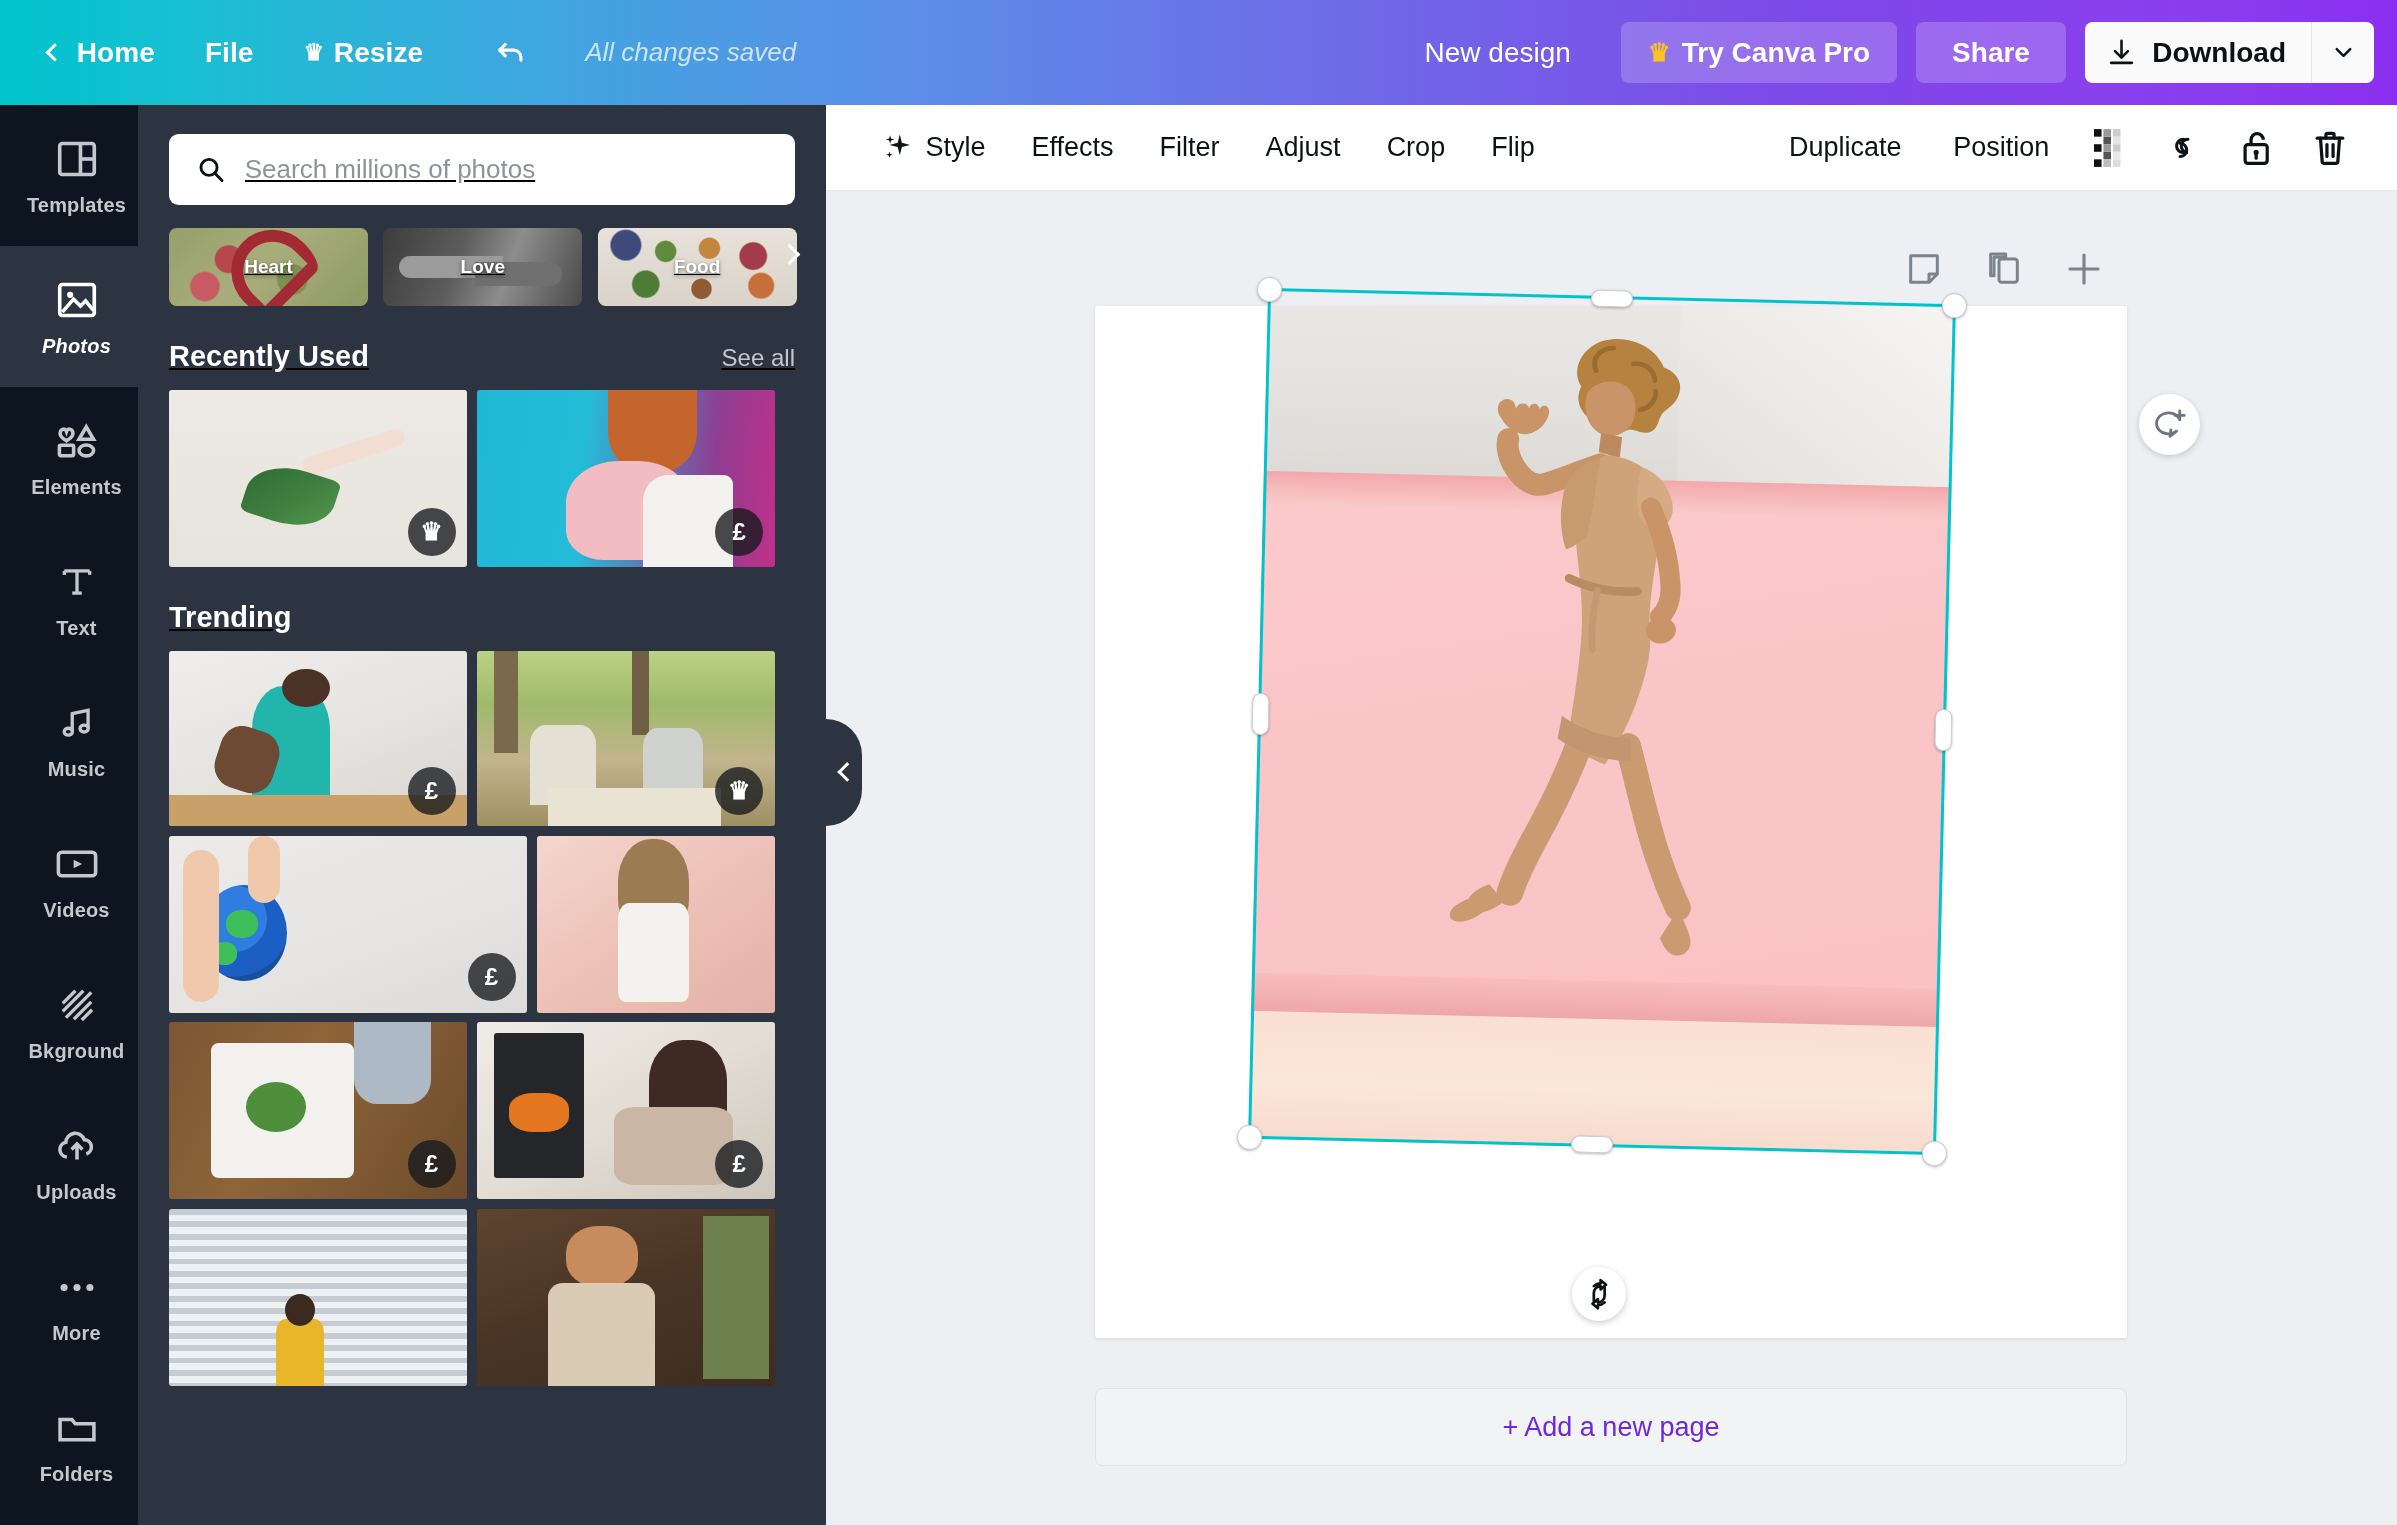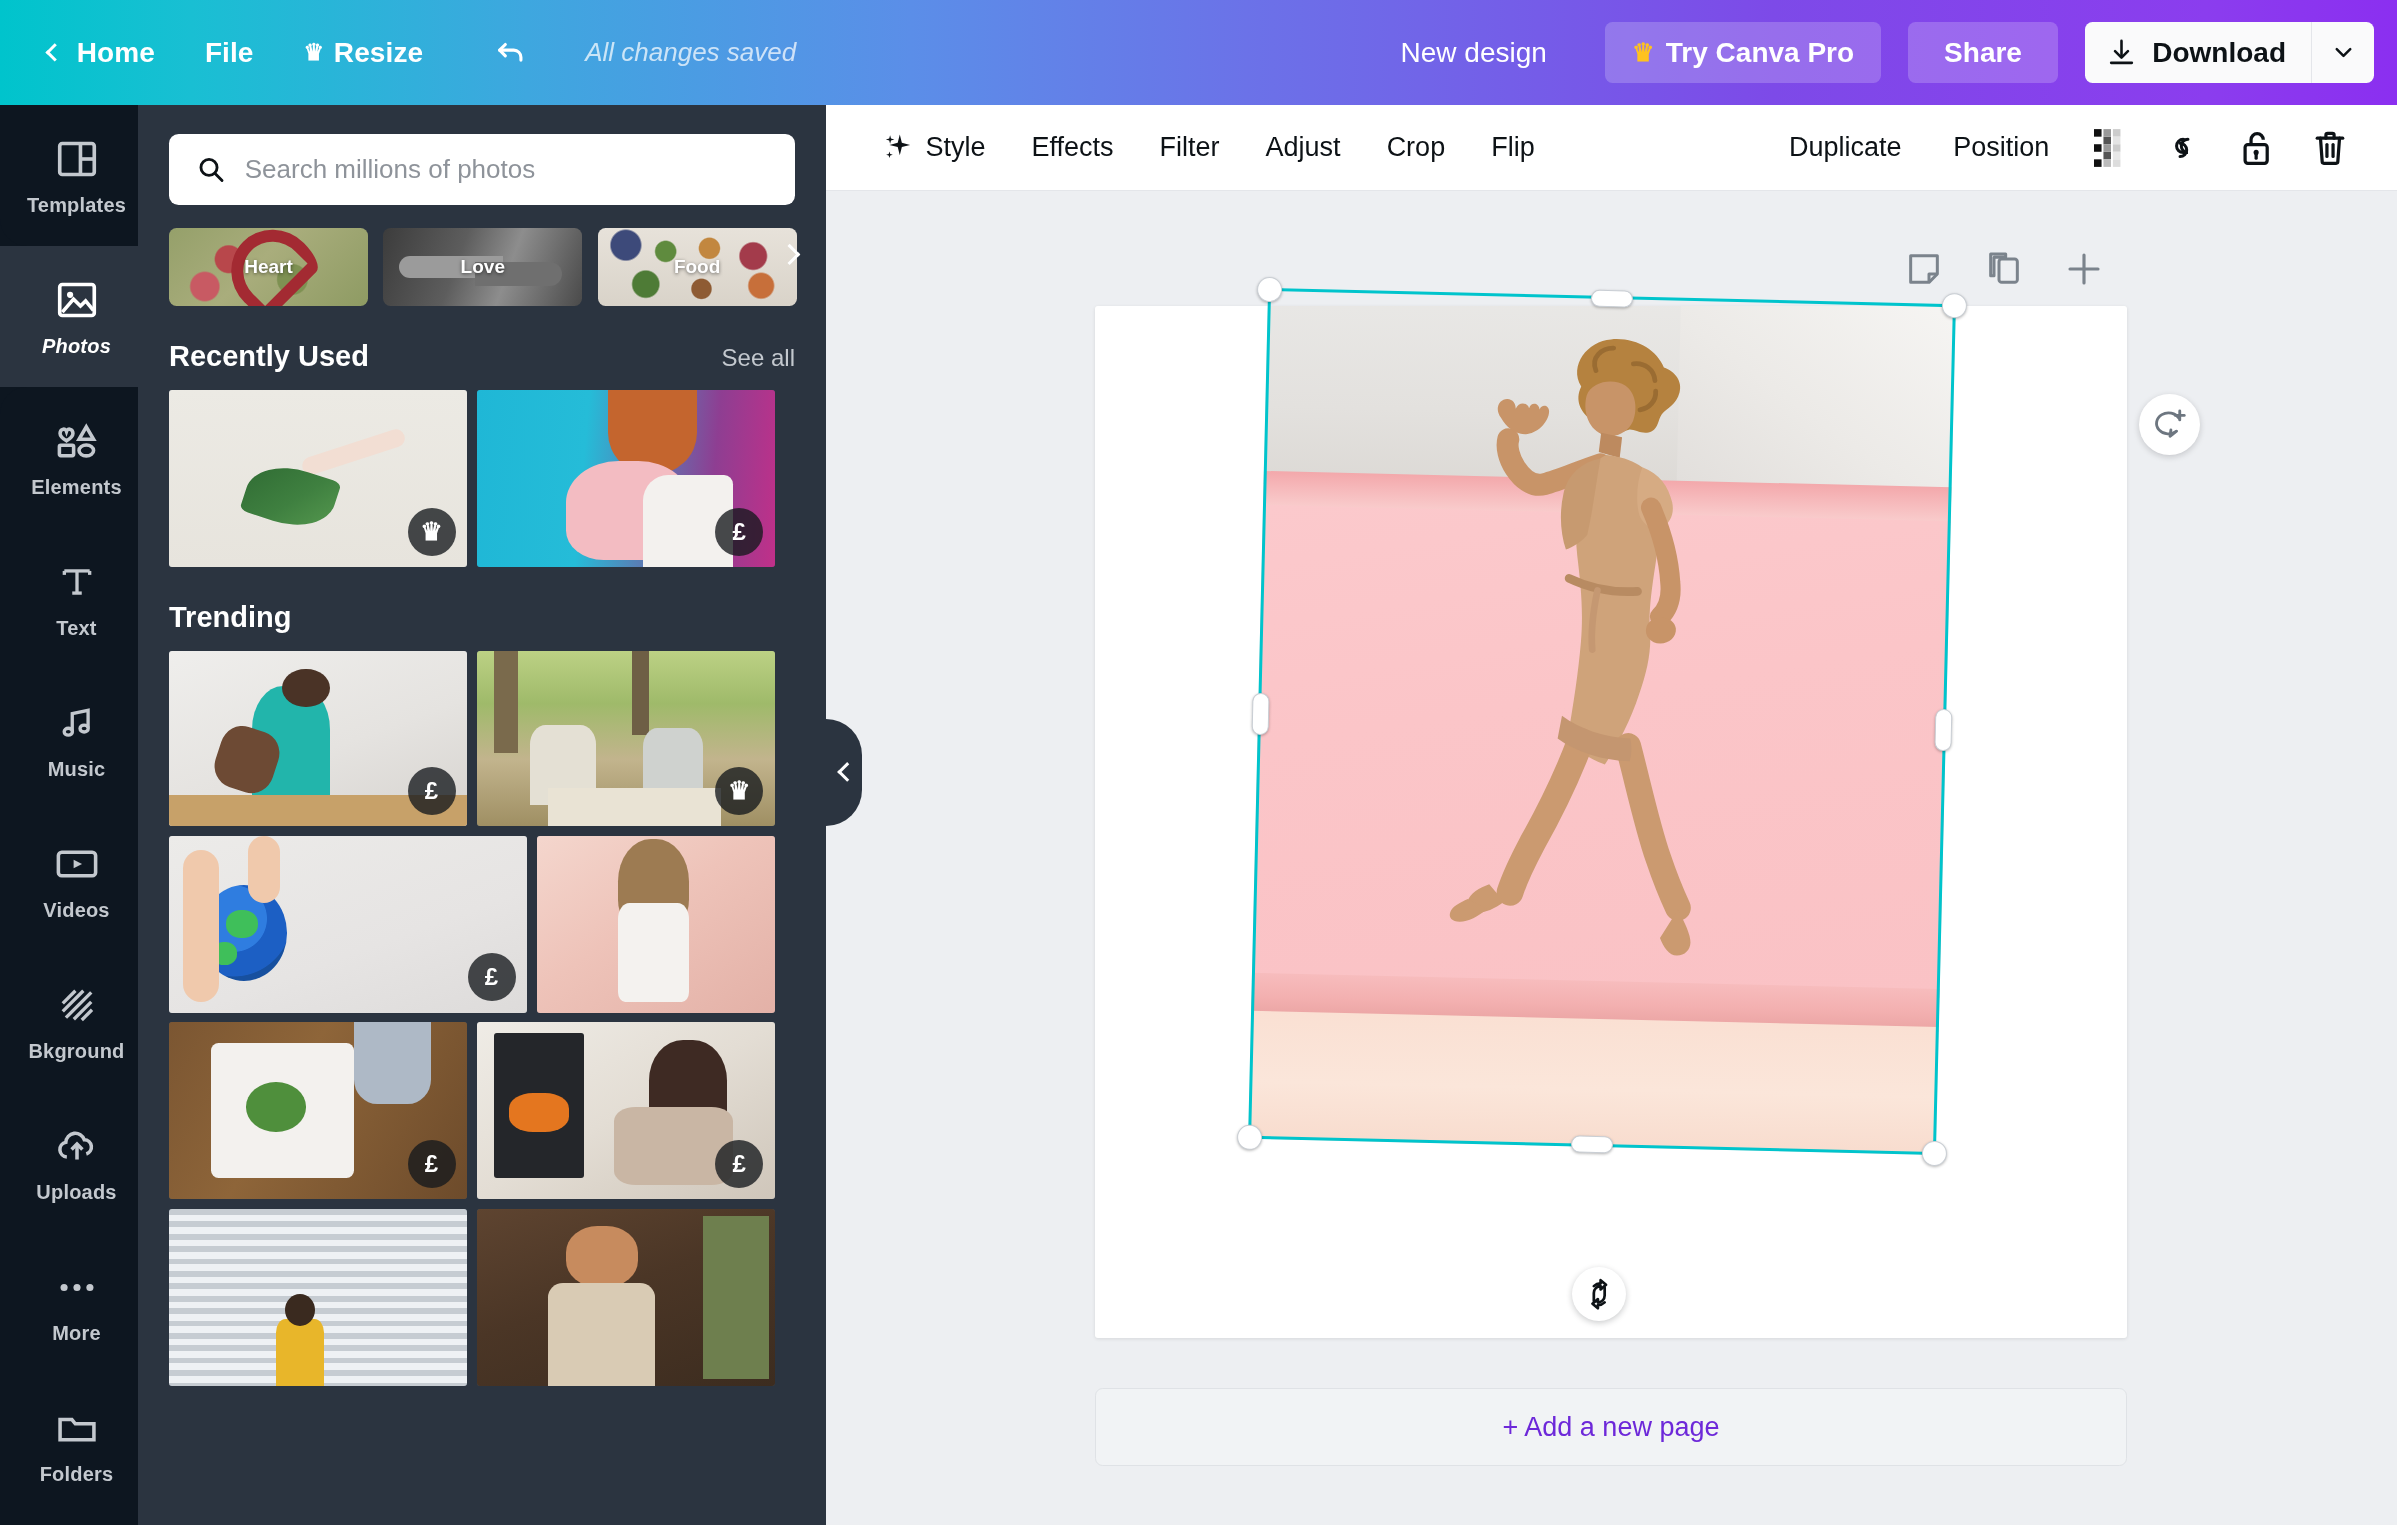--- a/index.html
+++ b/index.html
@@ -39,21 +39,21 @@
     transform: rotate(45deg); margin-right: 5.7px; }
   .crown { font-size: 23px; line-height: 1; }
   .undo-btn {
     color: #fff; padding: 7.6px 17px; border-radius: 5.7px; cursor: pointer;
     display: flex; align-items: center; margin-left: 29px;
   }
   .saved-text {
     color: rgba(255,255,255,.72); font-size: 26px; font-style: italic;
     margin-left: 40px; white-space: nowrap;
   }
-  .tb-right { margin-left: auto; display: flex; align-items: center; gap: 8px; }
+  .tb-right { margin-left: auto; display: flex; align-items: center; gap: 0; }
   .newdesign {
     color: #fff; font-size: 28px; font-weight: 500; padding: 11.5px 27px;
     border-radius: 5.7px; cursor: pointer; white-space: nowrap;
   }
   .pro-btn {
     background: rgba(255,255,255,.2); color: #fff; font-size: 28px; font-weight: 600;
     padding: 14.3px 27px; border-radius: 7.6px; margin-left: 23px; cursor: pointer;
     display: flex; align-items: center; gap: 11.5px; white-space: nowrap;
   }
   .share-btn {
@@ -95,21 +95,21 @@
   .rail-item.active::after  { bottom:-27px; border-top-left-radius: 27px; }
   .rail-item.active .ico-wrap svg { stroke: #fff; }
   .ico-wrap { display:flex; align-items:center; justify-content:center; height: 50px; }
   .ico-wrap svg { stroke: #c3c8ce; fill: none; stroke-width: 2.1; }
 
   
   .panel {
     position: absolute; left: 138px; top: 105px;
     width: 688px; height: 1420px;
     background: #2b3440;
-    overflow: hidden; z-index: 25;
+    overflow: hidden; z-index: 25; text-decoration: underline;
   }
   .search-wrap { padding: 29px 31px 0 31px; }
   .search-box {
     background: #fff; border-radius: 9.6px; height: 71px;
     display: flex; align-items: center; padding: 0 27px; gap: 19px; cursor: text;
   }
   .search-box input {
     border: none; outline: none; font-size: 26px; width: 100%;
     font-family: "Liberation Sans", sans-serif; color: #0d1216;
   }

